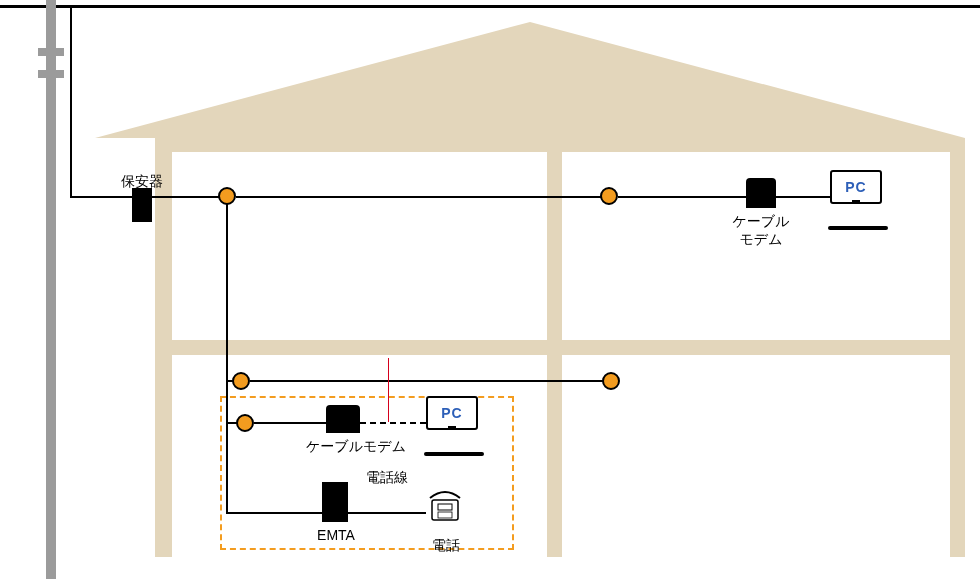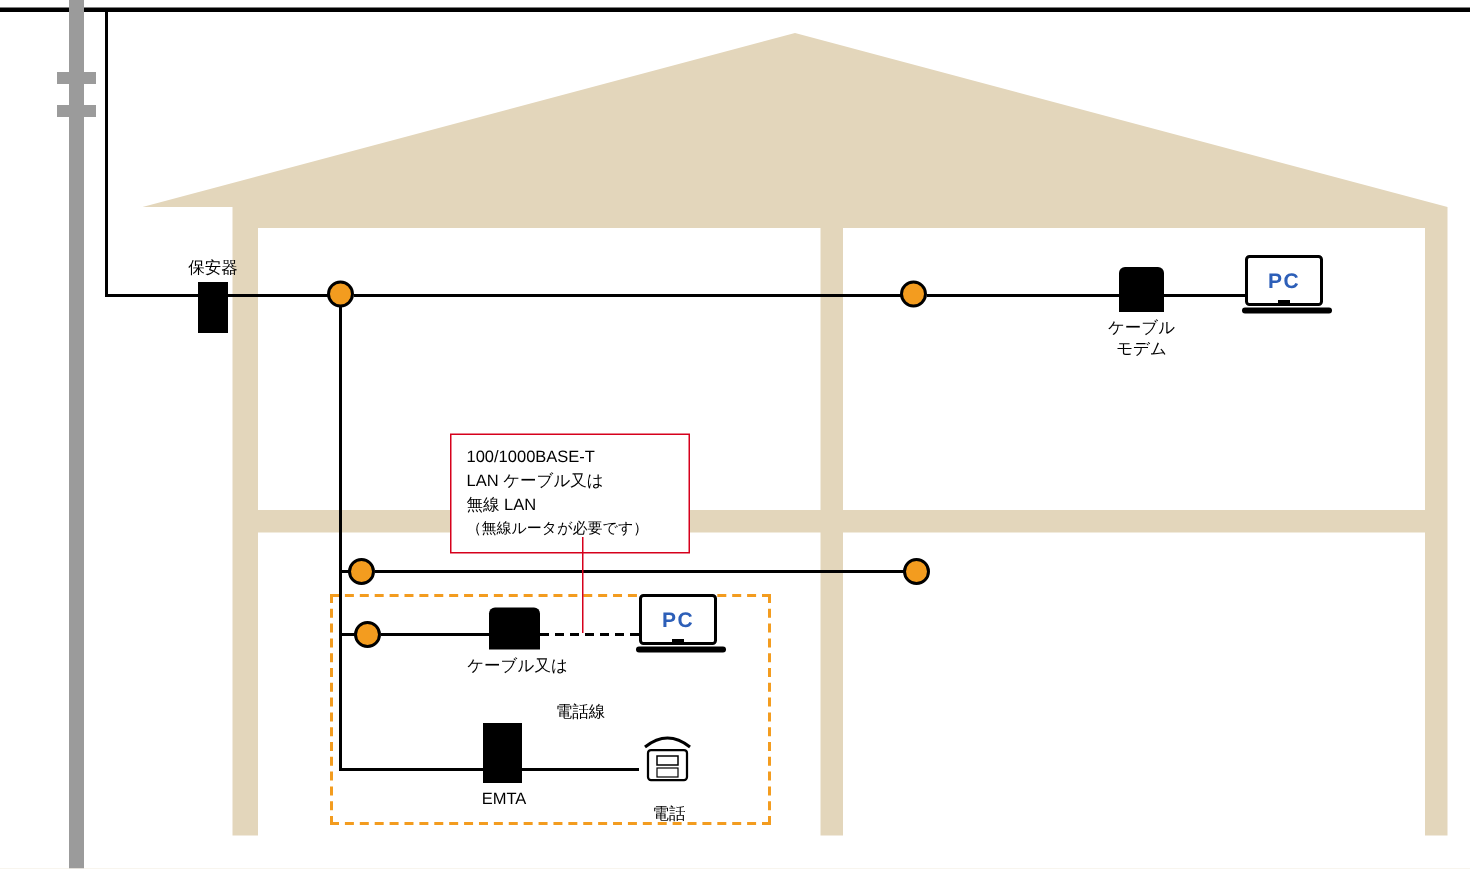--- a/index.html
+++ b/index.html
@@ -1,26 +1,26 @@
 <!DOCTYPE html>
 <html><head>
 <meta charset="utf-8">
 <style>
   html,body{margin:0;padding:0;font-family:"Hiragino Sans","Meiryo",sans-serif;background:#fff}
   .stage{position:relative;width:980px;height:579px;overflow:hidden}
   
   .abs{position:absolute}
   
-  .lbl{font-size:11px;line-height:1.3;color:#000;text-align:center;white-space:pre}
+  .lbl{font-size:14px;line-height:1.3;color:#000;text-align:center;white-space:pre}
   
   .node{width:18px;height:18px;border-radius:50%;background:#f39c1f;border:2px solid #000;box-sizing:border-box}
   
   .dev{background:#000}
   
-  .pc{width:62px;height:39px}
+  .pc{width:62px;height:60px}
   .pc .scr{position:absolute;width:48px;height:30px;border:2px solid #000;border-radius:3px;background:#fff;left:2px;top:0;display:flex;align-items:center;justify-content:center;font-size:14px;font-weight:700;color:#2d5fb8;letter-spacing:1px}
   .pc .base{position:absolute;left:0;bottom:0;width:60px;height:4px;background:#000;border-radius:2px}
   .pc .hinge{position:absolute;left:24px;top:30px;width:8px;height:2px;background:#000}
   
   .callout{border:1.5px solid #d6001c;background:#fff;padding:8px 10px;font-size:11px;line-height:1.45;color:#000}
   
   .zone{border:2px dashed #f39c1f;background:transparent}
   
   .h{height:2px;background:#000}
   .v{width:2px;background:#000}
@@ -96,21 +96,21 @@
 <div class="abs v" style="left:226px;top:382px;height:130px"></div>
 
 <div class="abs node" style="left:236px;top:414px"></div>
 <div class="abs h" style="left:226px;top:422px;width:12px"></div>
 
 <div class="abs h" style="left:254px;top:422px;width:72px"></div>
 
 <div class="abs zone" style="left:220px;top:396px;width:290px;height:150px"></div>
 
 <div class="abs dev" style="left:326px;top:405px;width:34px;height:28px;border-radius:4px 4px 0 0"></div>
-<div class="abs lbl" style="left:306px;top:437px;width:78px">ケーブル又は</div>
+<div class="abs lbl" style="left:306px;top:437px;width:78px">ケーブルモデム</div>
 
 <div class="abs dash-h" style="left:360px;top:422px;width:66px"></div>
 
 <div class="abs pc" style="left:424px;top:396px">
   <div class="scr">
         <span>PC</span>
       </div>
   <div class="hinge"></div>
       <div class="base"></div>
 </div>
@@ -124,22 +124,16 @@
 <div class="abs lbl" style="left:362px;top:468px;width:50px">電話線</div>
 
 <svg class="abs" style="left:426px;top:490px" width="38" height="34">
   <rect x="6" y="10" width="26" height="20" rx="2" fill="#fff" stroke="#000" stroke-width="1.5"></rect>
   <rect x="12" y="14" width="14" height="6" fill="#fff" stroke="#000" stroke-width="1"></rect>
   <path d="M4 8 Q19 -4 34 8" fill="none" stroke="#000" stroke-width="2"></path>
   <rect x="12" y="22" width="14" height="6" fill="#fff" stroke="#000" stroke-width="0.8"></rect>
 </svg>
 <div class="abs lbl" style="left:430px;top:536px;width:32px">電話</div>
 
-<div class="abs callout" style="left:300px;top:289px;width:138px">
-  <div>100/1000BASE-T</div>
-  <div>LAN ケーブル又は</div>
-  <div>無線 LAN</div>
-  <div style="font-size:10px">（無線ルータが必要です）</div>
-</div>
 
 <div class="abs lead" style="left:388px;top:358px;height:64px"></div>
 
 </div>
 
 </body></html>

